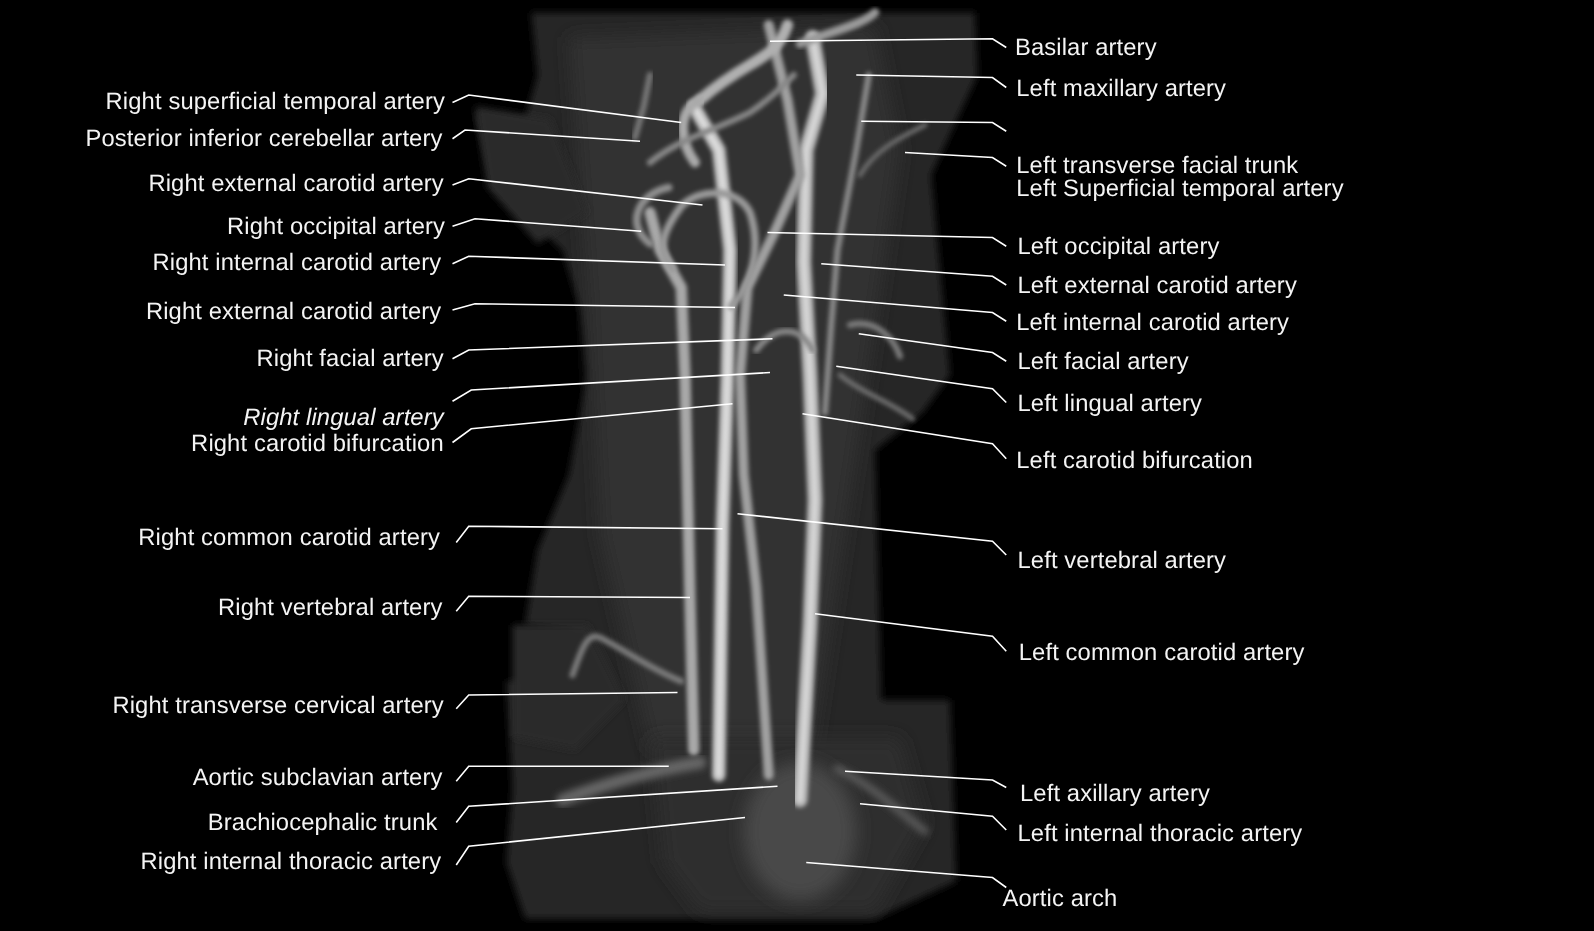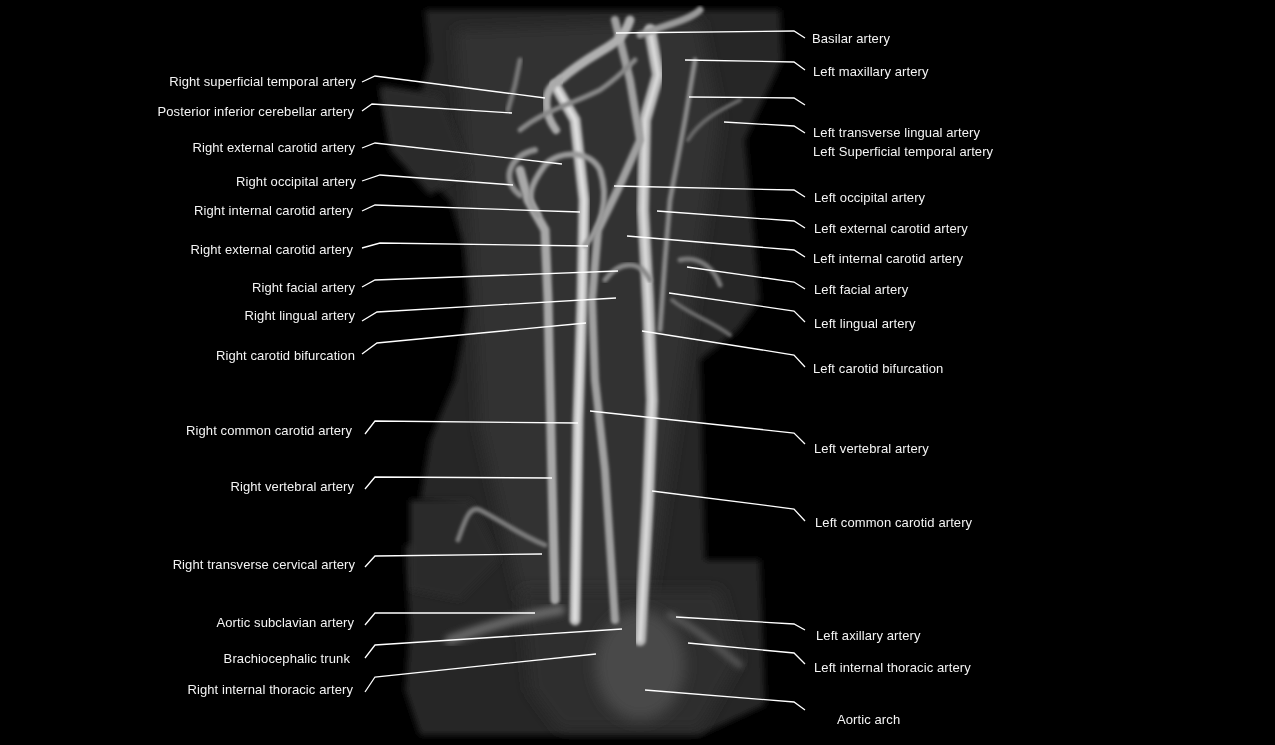--- a/index.html
+++ b/index.html
@@ -1,20 +1,20 @@
 <!DOCTYPE html>
 <html><head>
 <meta charset="utf-8">
 <style>
   html, body { margin:0; padding:0; background:#000; }
   body { width:1275px; height:745px; position:relative; overflow:hidden;
          font-family:"Liberation Sans", "DejaVu Sans", sans-serif; }
   #stage { position:absolute; left:0; top:0; width:1275px; height:745px; }
   svg#scan { position:absolute; left:0; top:0; }
-  .lbl { position:absolute; color:#f4f4f4; font-size:13px; line-height:22px;
+  .lbl { position:absolute; color:#f4f4f4; font-size:19px; line-height:22px;
          white-space:nowrap; letter-spacing:0.1px; }
   .lbl.right-side { text-align:right; }
   .lbl.left-side { text-align:left; }
 </style>
 </head>
 <body>
 
 <div id="stage">
   <svg id="scan" width="1275" height="745" viewBox="0 0 1275 745">
     <defs>
@@ -112,40 +112,40 @@
   </svg>
 
   <div id="labels-right">
       <div class="lbl right-side" style="right: 919px; top: 71px;">Right superficial temporal artery</div>
       <div class="lbl right-side" style="right: 921px; top: 101px;">Posterior inferior cerebellar artery</div>
       <div class="lbl right-side" style="right: 920px; top: 137px;">Right external carotid artery</div>
       <div class="lbl right-side" style="right: 919px; top: 171px;">Right occipital artery</div>
       <div class="lbl right-side" style="right: 922px; top: 200px;">Right internal carotid artery</div>
       <div class="lbl right-side" style="right: 922px; top: 239px;">Right external carotid artery</div>
       <div class="lbl right-side" style="right: 920px; top: 277px;">Right facial artery</div>
-      <div class="lbl right-side" style="right: 920px; top: 305px;">Right lingual artery</div>
+      <div class="lbl right-side" style="right: 920px; top: 324px; font-style: italic;">Right lingual artery</div>
       <div class="lbl right-side" style="right: 920px; top: 345px;">Right carotid bifurcation</div>
       <div class="lbl right-side" style="right: 923px; top: 420px; text-align: right;">Right common carotid artery</div>
       <div class="lbl right-side" style="right: 921px; top: 476px;">Right vertebral artery</div>
       <div class="lbl right-side" style="right: 920px; top: 554px;">Right transverse cervical artery</div>
       <div class="lbl right-side" style="right: 921px; top: 612px;">Aortic subclavian artery</div>
       <div class="lbl right-side" style="right: 925px; top: 648px;">Brachiocephalic trunk</div>
       <div class="lbl right-side" style="right: 922px; top: 679px;">Right internal thoracic artery</div>
     </div>
 
   <div id="labels-left">
       <div class="lbl left-side" style="left: 812px; top: 28px;">Basilar artery</div>
       <div class="lbl left-side" style="left: 813px; top: 61px;">Left maxillary artery</div>
       <div class="lbl left-side" style="left: 813px; top: 94px; margin-top: 47px;">Left Superficial temporal artery</div>
-      <div class="lbl left-side" style="left: 813px; top: 122px;">Left transverse lingual artery</div>
+      <div class="lbl left-side" style="left: 813px; top: 122px;">Left transverse facial trunk</div>
       <div class="lbl left-side" style="left: 814px; top: 187px;">Left occipital artery</div>
       <div class="lbl left-side" style="left: 814px; top: 218px;">Left external carotid artery</div>
       <div class="lbl left-side" style="left: 813px; top: 248px;">Left internal carotid artery</div>
       <div class="lbl left-side" style="left: 814px; top: 279px;">Left facial artery</div>
       <div class="lbl left-side" style="left: 814px; top: 313px;">Left lingual artery</div>
       <div class="lbl left-side" style="left: 813px; top: 358px;">Left carotid bifurcation</div>
       <div class="lbl left-side" style="left: 814px; top: 438px;">Left vertebral artery</div>
       <div class="lbl left-side" style="left: 815px; top: 512px;">Left common carotid artery</div>
       <div class="lbl left-side" style="left: 816px; top: 625px;">Left axillary artery</div>
       <div class="lbl left-side" style="left: 814px; top: 657px; text-align: center;">Left internal thoracic artery</div>
-      <div class="lbl left-side" style="left: 837px; top: 709px;">Aortic arch</div>
+      <div class="lbl left-side" style="left: 802px; top: 709px;">Aortic arch</div>
     </div>
 </div>
 
 </body></html>

